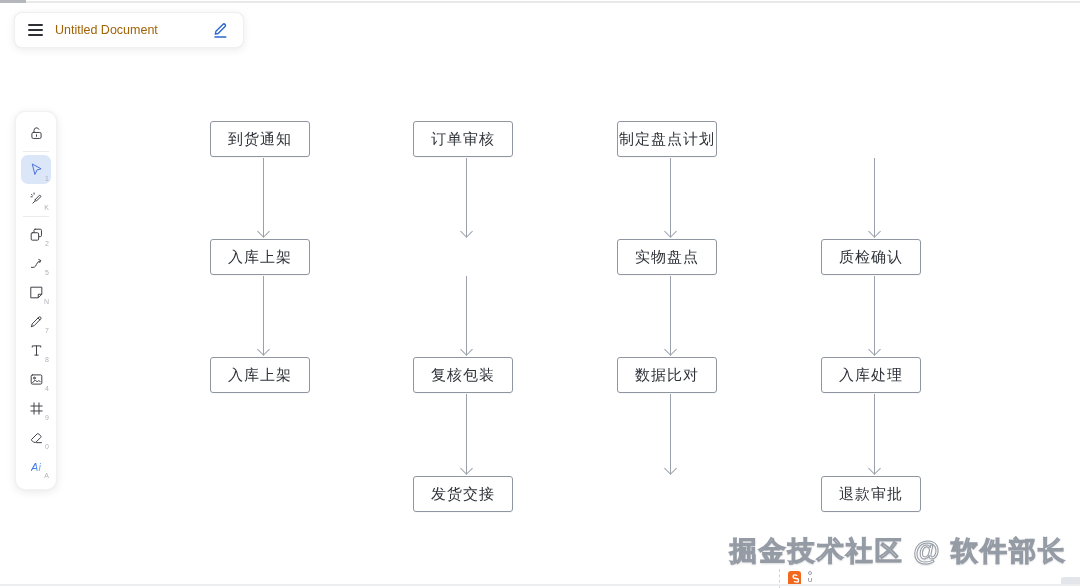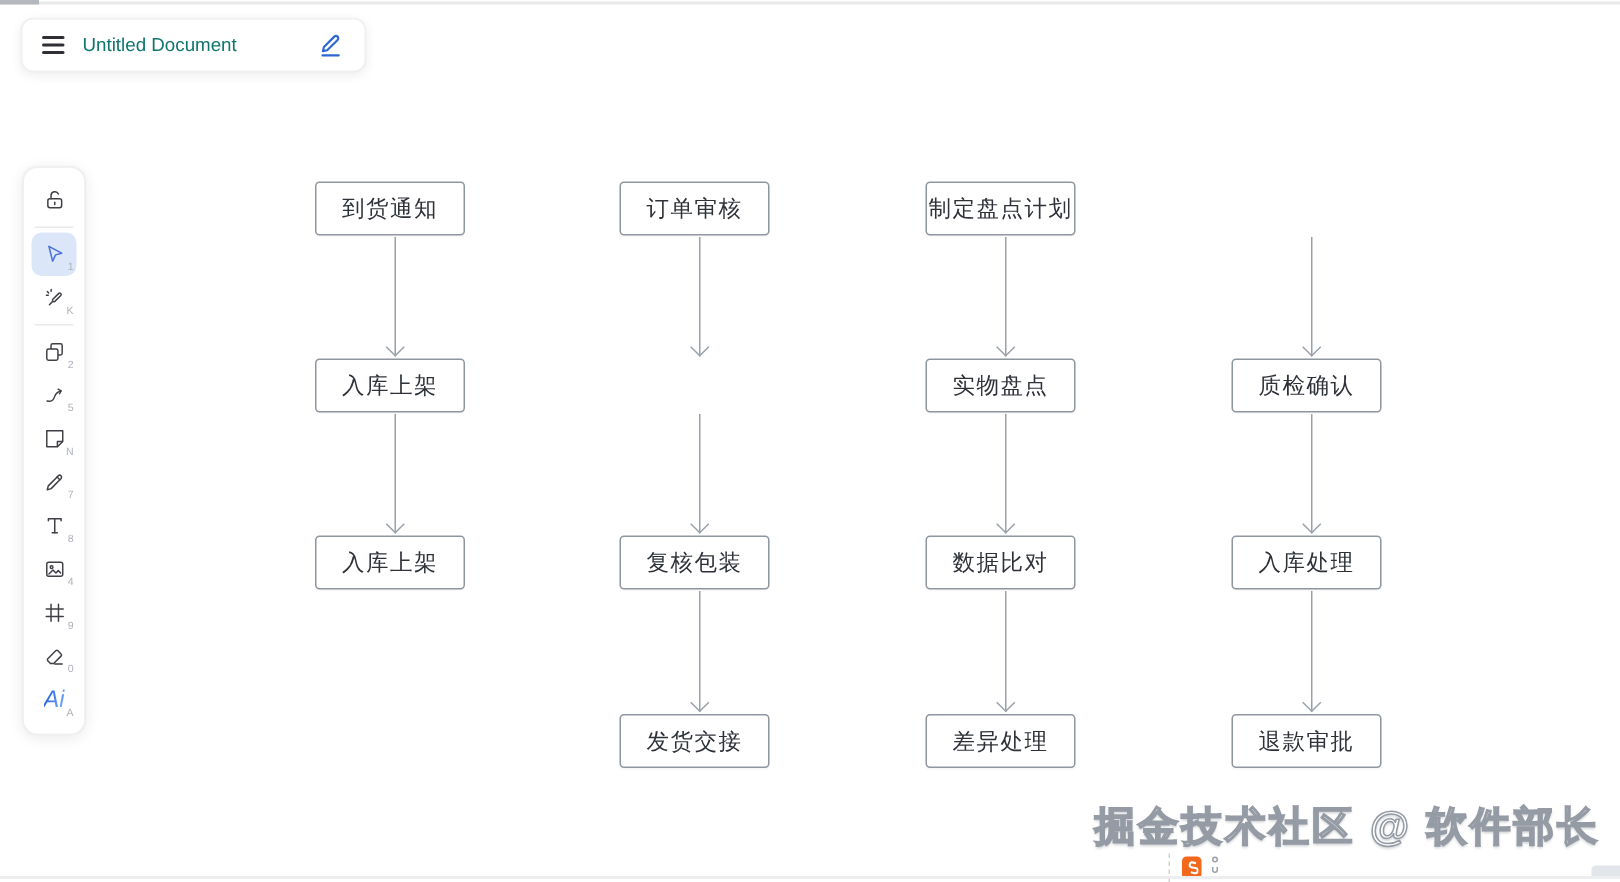--- a/index.html
+++ b/index.html
@@ -17,21 +17,21 @@
 
   
   .title-card {
     position:absolute; left:14px; top:12px; width:230px; height:36px;
     background:#fff; border:1px solid #f0f0f2; border-radius:8px;
     box-shadow:0 2px 8px rgba(0,0,0,.08), 0 0 1px rgba(0,0,0,.05);
     display:flex; align-items:center; padding:0 13px; gap:12px;
   }
   .hamburger { width:15px; display:flex; flex-direction:column; gap:3px; cursor:pointer; }
   .hamburger i { display:block; height:1.7px; background:#2f2f36; border-radius:1px; }
-  .doc-title { flex:1; font-size:12.5px; color:#0f766e; white-space:nowrap; overflow:hidden; }
+  .doc-title { flex:1; font-size:12.5px; color:#a16207; white-space:nowrap; overflow:hidden; }
   .edit-btn { display:flex; align-items:center; justify-content:center; cursor:pointer; }
 
   
   .toolbar {
     position:absolute; left:15px; top:111px; width:42px;
     background:#fff; border:1px solid #f1f1f3; border-radius:10px;
     box-shadow:0 2px 10px rgba(0,0,0,.09), 0 0 1px rgba(0,0,0,.05);
     display:flex; flex-direction:column; align-items:center; padding:7px 0 8px;
   }
   .tool {
@@ -40,21 +40,21 @@
   }
   .tool.active { background:#dbe6f9; }
   .tool .sub {
     position:absolute; right:2px; bottom:2px; font-size:7px; line-height:7px;
     color:#aeb2ba;
   }
   .tool svg { stroke:#3f3f46; fill:none; stroke-width:1.4; stroke-linecap:round; stroke-linejoin:round; }
   .tool.active svg { stroke:#4a6fd8; }
   .tb-divider { width:26px; height:1px; background:#ebebee; margin:3px 0; }
   .ai-label {
-    font-size:16px; font-weight:400; font-style:italic;
+    font-size:11px; font-weight:400; font-style:italic;
     background:linear-gradient(120deg,#2f6be4 30%,#7fb0ff 90%);
     -webkit-background-clip:text; background-clip:text; color:transparent;
   }
 
   
   .canvas { position:absolute; inset:0; }
   .node {
     position:absolute; width:100px; height:36px; background:#fff;
     border:1px solid #8f969f; border-radius:3px;
     display:flex; align-items:center; justify-content:center;
@@ -105,21 +105,20 @@
   <div class="node" style="left:413px;top:121px">订单审核</div>
   <div class="node" style="left:413px;top:357px">复核包装</div>
   <div class="node" style="left:413px;top:476px">发货交接</div>
   <div class="arrow" style="left:459px;top:158px;height:80px"></div>
   <div class="arrow" style="left:459px;top:276px;height:80px"></div>
   <div class="arrow" style="left:459px;top:394px;height:81px"></div>
 
   <div class="node" style="left:617px;top:121px">制定盘点计划</div>
   <div class="node" style="left:617px;top:239px">实物盘点</div>
   <div class="node" style="left:617px;top:357px">数据比对</div>
-  <div class="node" style="left:617px;top:476px">差异处理</div>
   <div class="arrow" style="left:663px;top:158px;height:80px"></div>
   <div class="arrow" style="left:663px;top:276px;height:80px"></div>
   <div class="arrow" style="left:663px;top:394px;height:81px"></div>
 
   <div class="node" style="left:821px;top:239px">质检确认</div>
   <div class="node" style="left:821px;top:357px">入库处理</div>
   <div class="node" style="left:821px;top:476px">退款审批</div>
   <div class="arrow" style="left:867px;top:158px;height:80px"></div>
   <div class="arrow" style="left:867px;top:276px;height:80px"></div>
   <div class="arrow" style="left:867px;top:394px;height:81px"></div>

